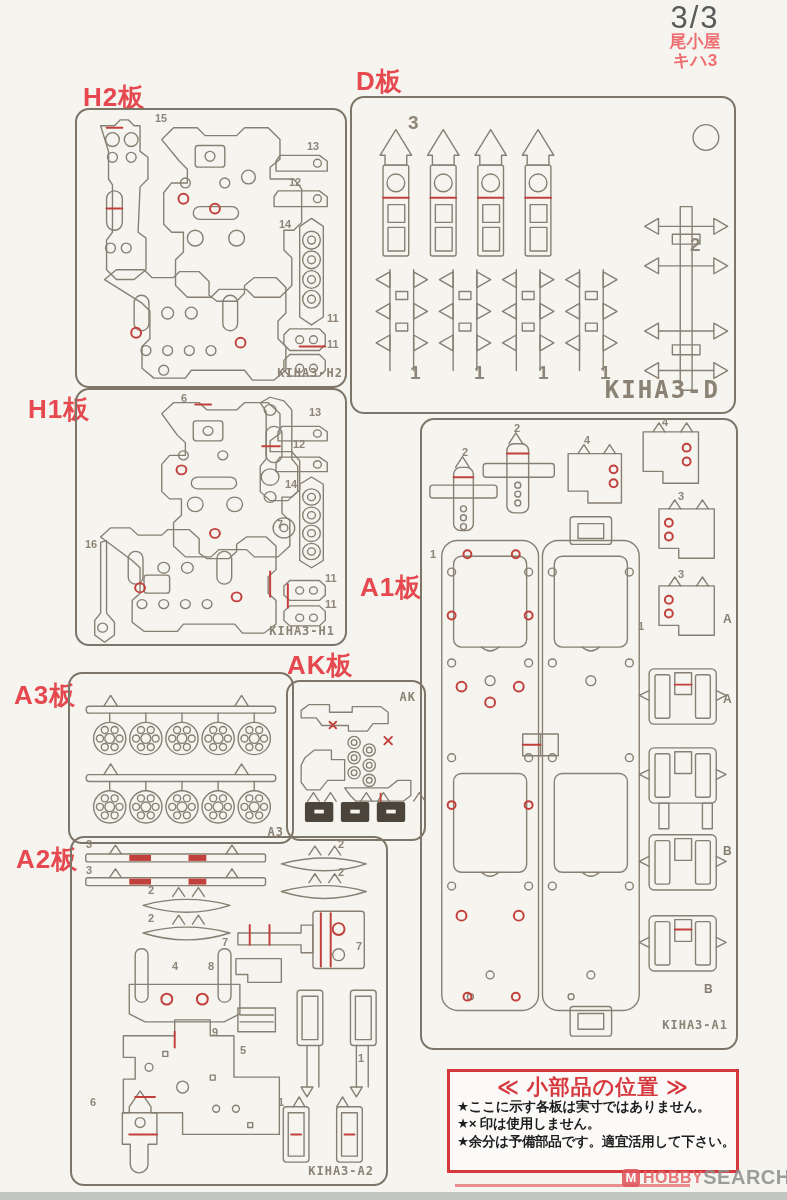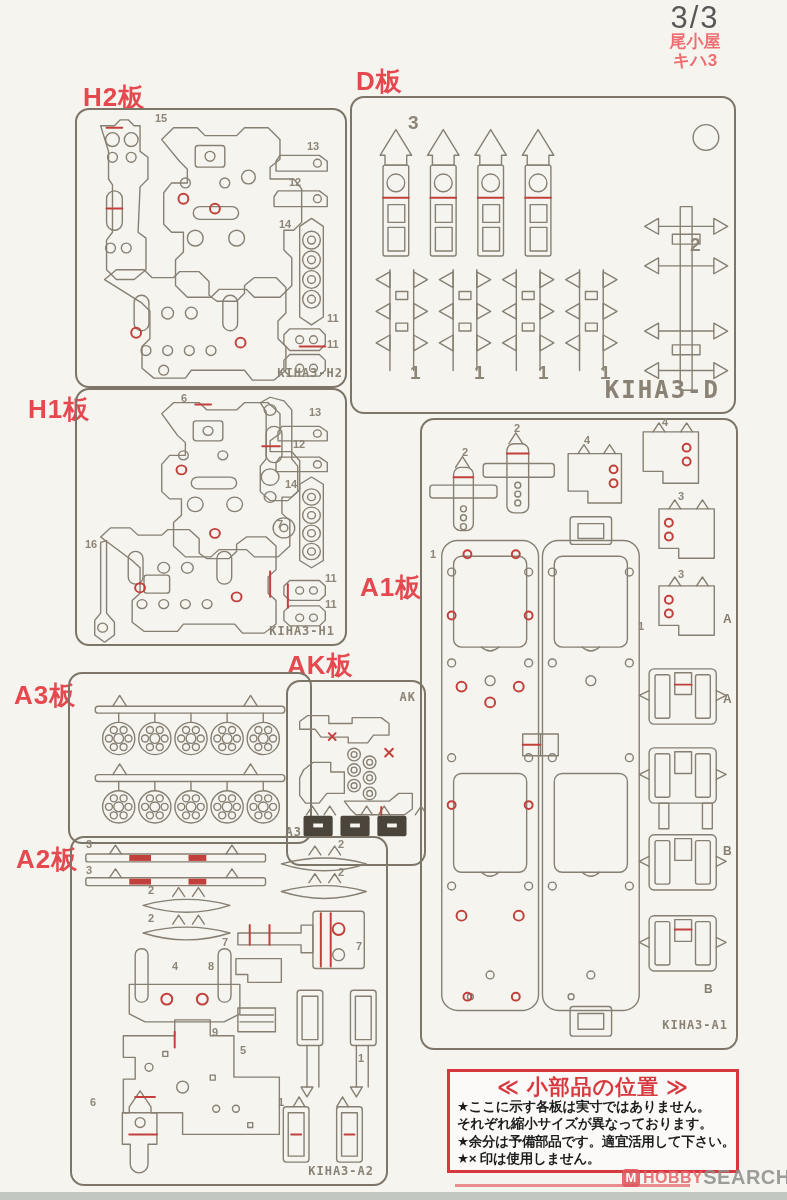--- a/index.html
+++ b/index.html
@@ -397,21 +397,21 @@
     <span class="pnum" style="left:256px;top:70px">3</span>
     <span class="pnum" style="left:256px;top:148px">3</span>
     <span class="pnum" style="left:8px;top:128px">1</span>
     <span class="pnum" style="left:216px;top:200px">1</span>
     <span class="pletter" style="left:301px;top:192px">A</span>
     <span class="pletter" style="left:301px;top:272px">A</span>
     <span class="pletter" style="left:301px;top:424px">B</span>
     <span class="pletter" style="left:282px;top:562px">B</span>
   </div>
 
-  <div class="plate" style="left:68px;top:672px;width:244px;height:172px">
+  <div class="plate" style="left:68px;top:672px;width:226px;height:172px">
     <svg viewBox="0 0 226 172">
       <defs>
         <g id="wh">
           <circle r="16.5"></circle>
             <circle r="5"></circle>
           <circle cx="10" r="3.6"></circle>
             <circle cx="-10" r="3.6"></circle>
           <circle cx="5" cy="8.7" r="3.6"></circle>
             <circle cx="-5" cy="8.7" r="3.6"></circle>
           <circle cx="5" cy="-8.7" r="3.6"></circle>
@@ -433,21 +433,21 @@
         <use href="#wh" x="40" y="136"></use>
           <use href="#wh" x="77" y="136"></use>
           <use href="#wh" x="114" y="136"></use>
           <use href="#wh" x="151" y="136"></use>
           <use href="#wh" x="188" y="136"></use>
       </g>
     </svg>
     <span class="code" style="right:8px;bottom:3px">A3</span>
   </div>
 
-  <div class="plate" style="left:286px;top:680px;width:140px;height:186px">
+  <div class="plate" style="left:286px;top:680px;width:140px;height:161px">
     <svg viewBox="0 0 140 166">
       <g class="ln">
         <path d="M12,30 l8,-6 h22 v8 h24 v-6 h30 l8,6 v12 h-16 l-6,8 h-20 v-6 h-28 l-6,-8 h-16 z"></path>
         <path d="M16,80 l10,-8 h18 v10 h14 v22 h-18 l-8,10 h-14 l-6,-8 v-18 z"></path>
         <path d="M58,112 h46 l10,-8 h14 v16 l-8,6 h-50 l-6,-6 z"></path>
         <circle cx="68" cy="64" r="6.5"></circle>
           <circle cx="68" cy="64" r="3"></circle>
         <circle cx="68" cy="80" r="6.5"></circle>
           <circle cx="68" cy="80" r="3"></circle>
         <circle cx="68" cy="96" r="6.5"></circle>
@@ -554,23 +554,22 @@
     <span class="pnum" style="left:140px;top:188px">9</span>
     <span class="pnum" style="left:168px;top:206px">5</span>
     <span class="pnum" style="left:18px;top:258px">6</span>
     <span class="pnum" style="left:286px;top:214px">1</span>
     <span class="pnum" style="left:206px;top:258px">1</span>
   </div>
 
   <div class="note-box">
     <div class="note-title">≪ 小部品の位置 ≫</div>
     <div class="note-line">★ここに示す各板は実寸ではありません。</div>
-    <div class="note-line">それぞれ縮小サイズが異なっております。</div>
+    <div class="note-line">★× 印は使用しません。</div>
     <div class="note-line">★余分は予備部品です。適宜活用して下さい。</div>
-    <div class="note-line">★× 印は使用しません。</div>
   </div>
 
   <div class="wm-underline"></div>
   <div class="watermark">
     <span class="wm-logo">M</span>
     <span class="wm-red">HOBBY</span>
     <span class="wm-gray">SEARCH</span>
   </div>
 
   <div class="scan-band"></div>

